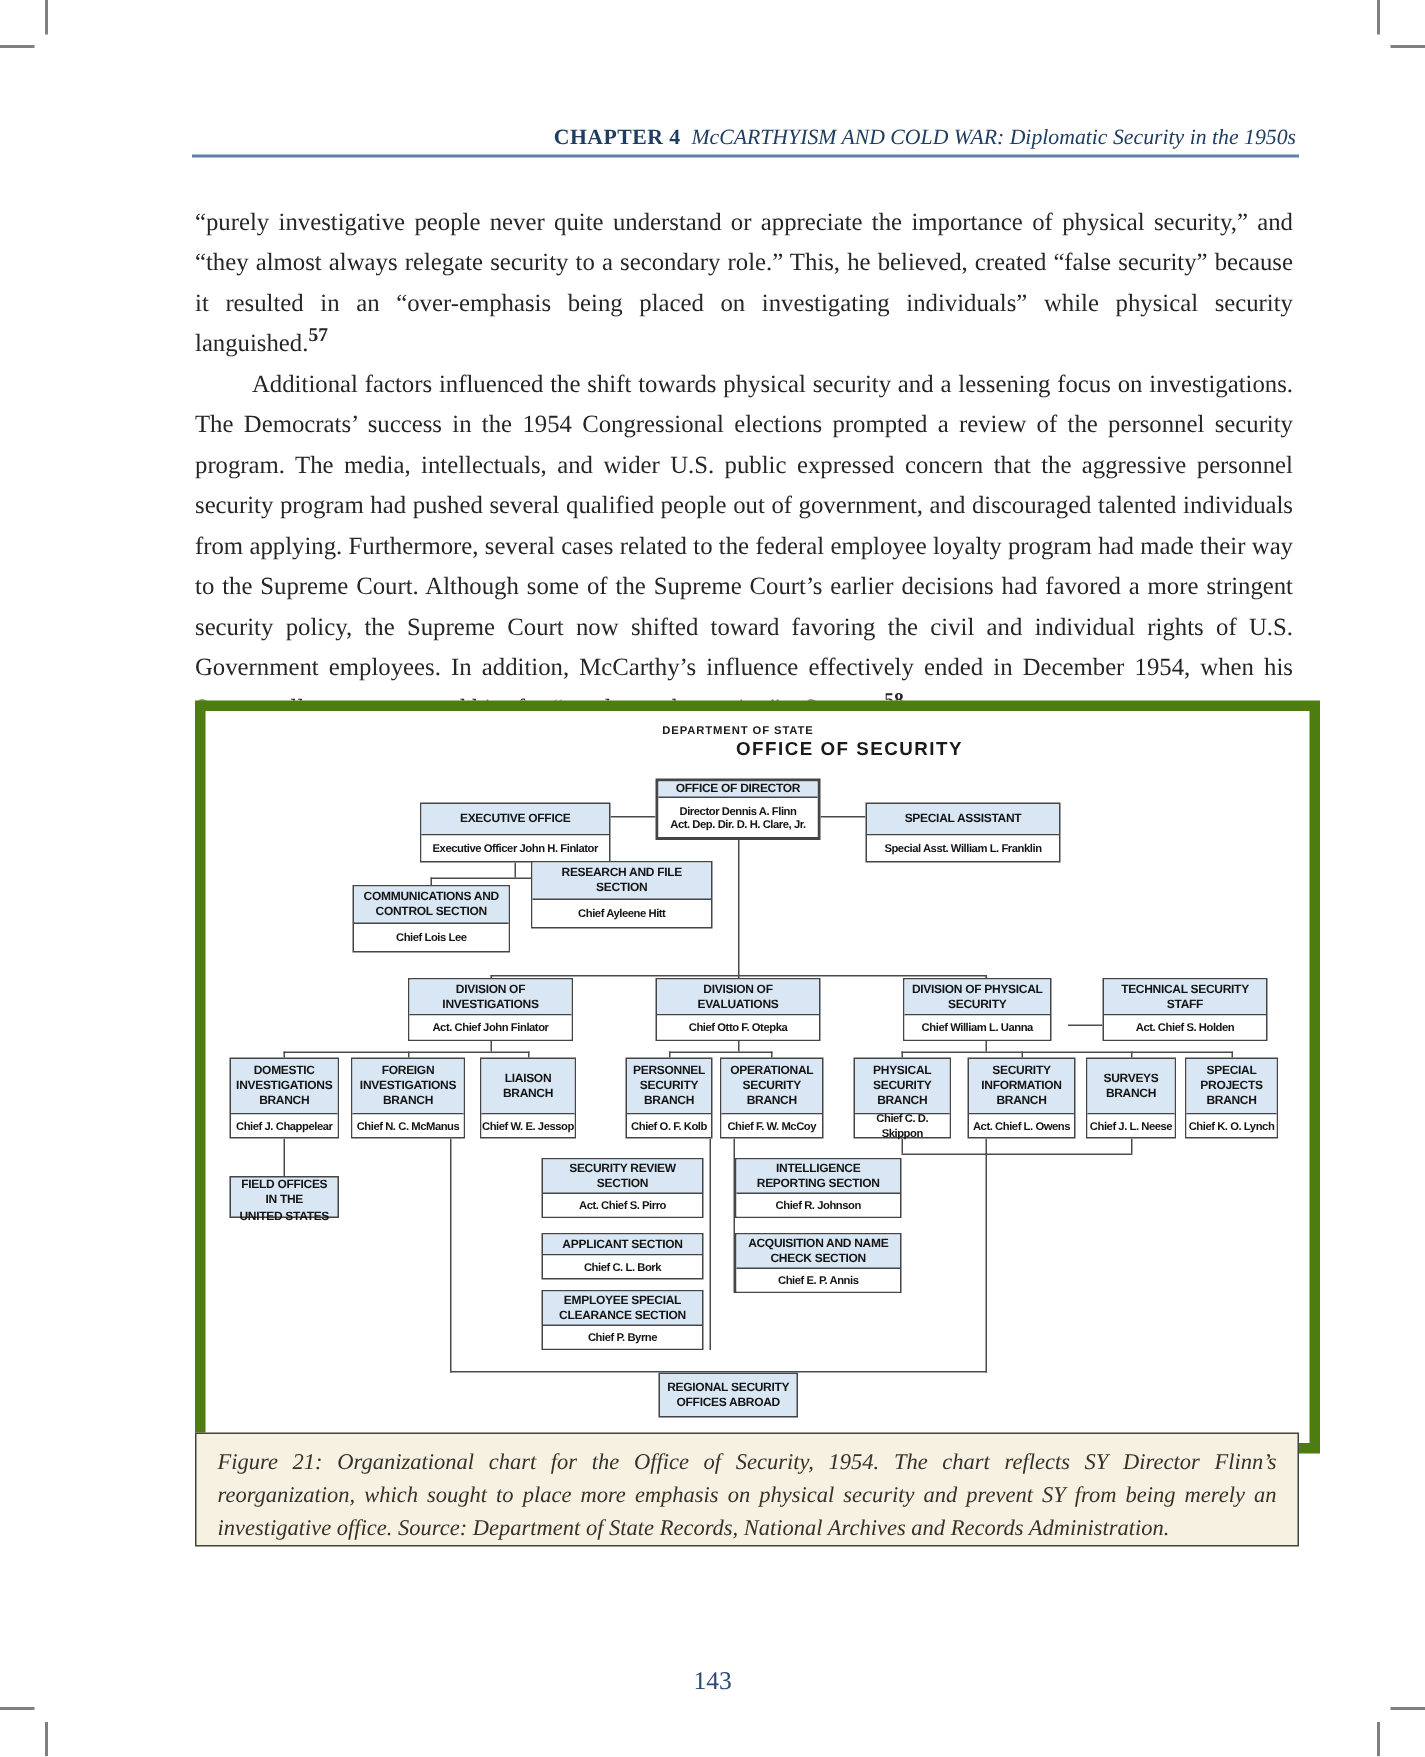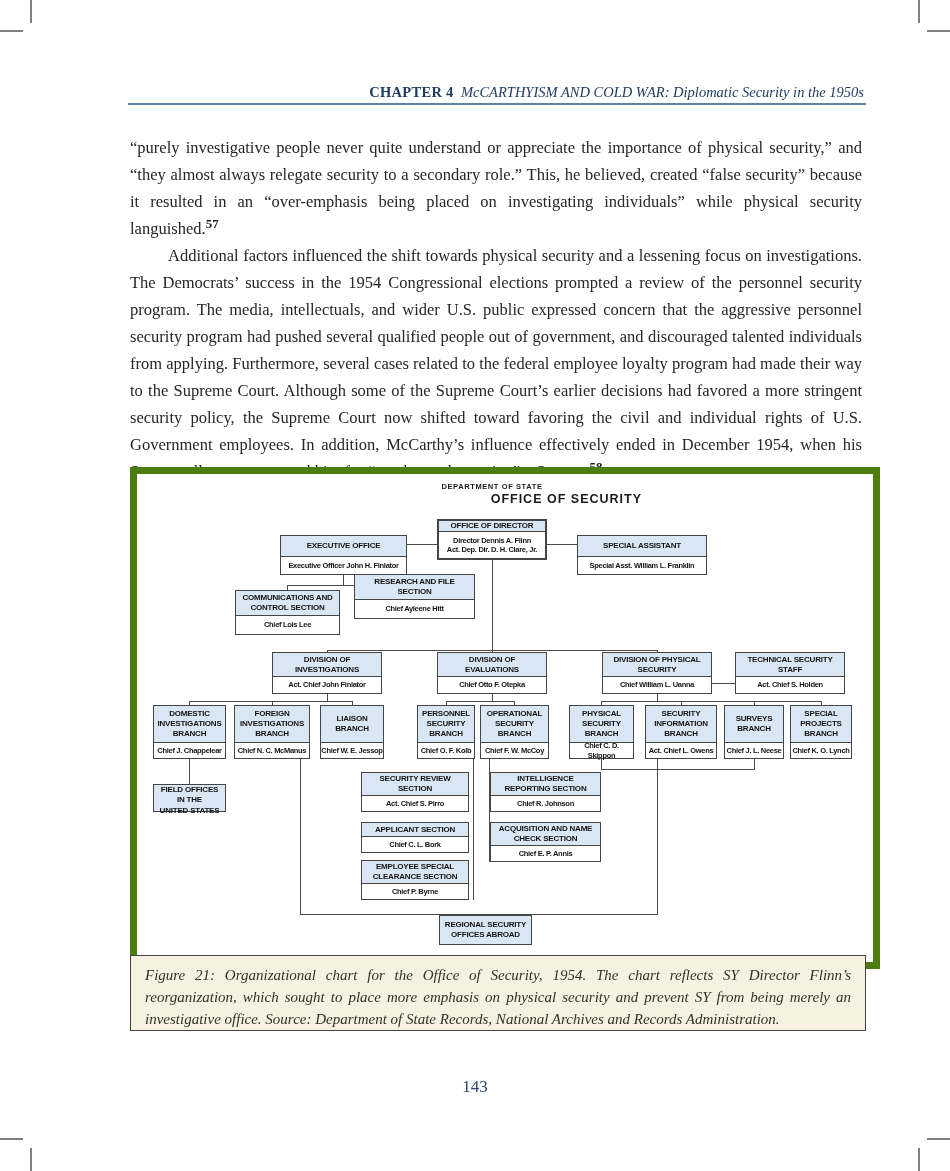--- a/index.html
+++ b/index.html
@@ -46,21 +46,21 @@
     text-align:center;font-size:8px;font-weight:bold;line-height:1.3;letter-spacing:-.2px;
     color:#141414;white-space:pre-line;}
   .line{position:absolute;background:#4a4a4a;}
 
   
   .caption{position:absolute;left:130px;top:955px;width:736px;height:76px;
     background:#f6f1e0;border:1px solid #45443c;box-sizing:border-box;
     padding:8px 14px 0 14px;color:#33322a;
     font-style:italic;font-size:15px;line-height:22px;text-align:justify;}
 
-  .page-number{position:absolute;left:0;top:1077px;width:950px;text-align:center;
+  .page-number{position:absolute;left:0;top:1111px;width:950px;text-align:center;
     color:#2a4a75;font-size:17px;}
 </style>
 </head>
 <body>
 
 <div class="page">
 
   <div class="crop" style="left:30px;top:0;width:2px;height:23px"></div>
   <div class="crop" style="left:0;top:30px;width:23px;height:2px"></div>
   <div class="crop" style="left:918px;top:0;width:2px;height:23px"></div>
@@ -145,21 +145,21 @@
       <div class="cbox" style="left: 135px; top: 178px; width: 110px; height: 42px;">
         <div class="cbox-h">DIVISION OF
 INVESTIGATIONS</div>
         <div class="cbox-b" style="height: 16px;">Act. Chief John Finlator</div>
       </div>
       <div class="cbox" style="left: 300px; top: 178px; width: 110px; height: 42px;">
         <div class="cbox-h">DIVISION OF
 EVALUATIONS</div>
         <div class="cbox-b" style="height: 16px;">Chief Otto F. Otepka</div>
       </div>
-      <div class="cbox" style="left: 465px; top: 178px; width: 110px; height: 42px;">
+      <div class="cbox" style="left: 465px; top: 178px; width: 99px; height: 42px;">
         <div class="cbox-h">DIVISION OF PHYSICAL
 SECURITY</div>
         <div class="cbox-b" style="height: 16px;">Chief William L. Uanna</div>
       </div>
       <div class="cbox" style="left: 598px; top: 178px; width: 110px; height: 42px;">
         <div class="cbox-h">TECHNICAL SECURITY
 STAFF</div>
         <div class="cbox-b" style="height: 16px;">Act. Chief S. Holden</div>
       </div>
       <div class="cbox" style="left: 16px; top: 231px; width: 73px; height: 54px;">

